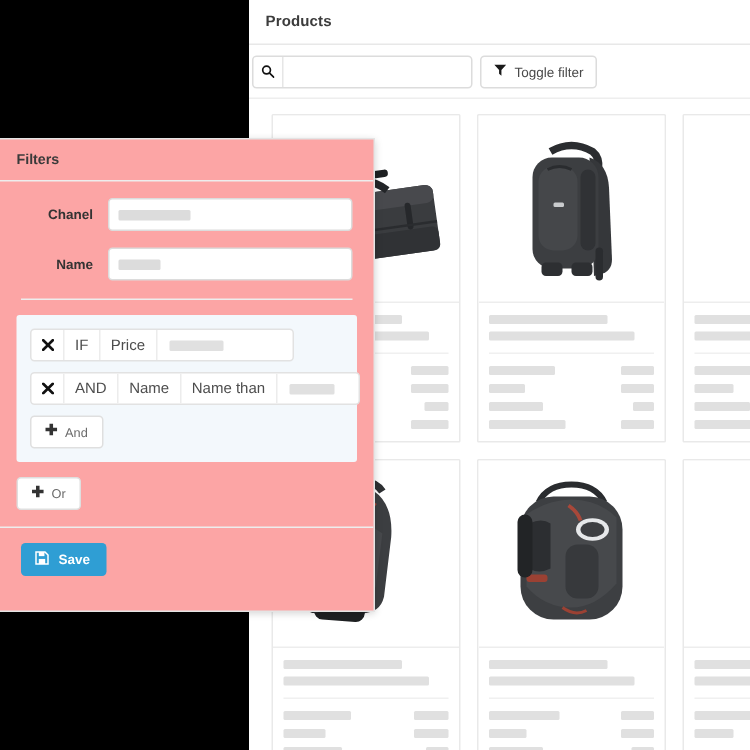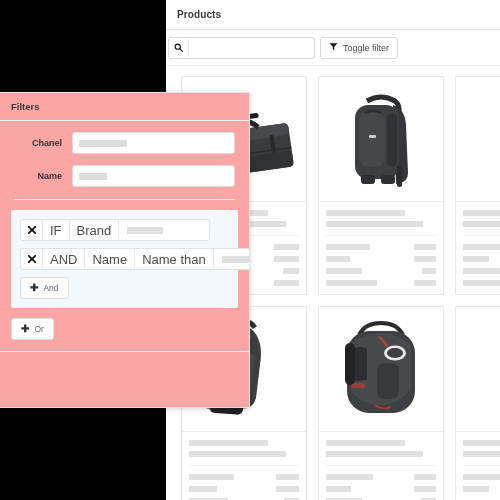--- a/index.html
+++ b/index.html
@@ -97,21 +97,21 @@
     background: #f3f8fc; margin: 10px 11px 0 11px; padding: 9px 9px 9px 9px;
     border-radius: 2px;
   }
   .cond-row {
     display:flex; align-items:stretch; height: 22px; background:#fff;
     border: 1px solid #e2e2e2; border-radius: 3px; margin-bottom: 7px;
     overflow:hidden; width: fit-content;
   }
   .cell {
     display:flex; align-items:center; justify-content:center;
-    border-right: 1px solid #ececec; font-size: 13px; color: #4d4d4d;
+    border-right: 1px solid #ececec; font-size: 10px; color: #4d4d4d;
     padding: 0 7px; white-space: nowrap;
   }
   .cell:last-child { border-right: none; }
   .cell-x { width: 22px; padding:0; cursor:pointer; }
   .cell-val { padding: 0 8px; }
   .cell-sk { height:7px; background:#e0e0e0; border-radius:1px; }
 
   .btn-plain {
     display:inline-flex; align-items:center; gap:5px; height: 22px;
     background:#fff; border:1px solid #dfdfdf; border-radius: 3px;
@@ -399,21 +399,21 @@
     <div class="group-box">
 
       <div class="cond-row">
         <span class="cell cell-x">
           <svg width="8" height="8" viewBox="0 0 10 10">
             <line x1="1" y1="1" x2="9" y2="9" stroke="#111" stroke-width="2.2" stroke-linecap="round"></line>
             <line x1="9" y1="1" x2="1" y2="9" stroke="#111" stroke-width="2.2" stroke-linecap="round"></line>
           </svg>
         </span>
         <span class="cell">IF</span>
-        <span class="cell">Brand</span>
+        <span class="cell">Price</span>
         <span class="cell cell-val" style="width:90px; justify-content:flex-start;">
           <span class="cell-sk" style="width:36px"></span>
         </span>
       </div>
 
       <div class="cond-row">
         <span class="cell cell-x">
           <svg width="8" height="8" viewBox="0 0 10 10">
             <line x1="1" y1="1" x2="9" y2="9" stroke="#111" stroke-width="2.2" stroke-linecap="round"></line>
             <line x1="9" y1="1" x2="1" y2="9" stroke="#111" stroke-width="2.2" stroke-linecap="round"></line>
@@ -435,15 +435,27 @@
 
     <div class="or-wrap">
       <button class="btn-plain">
         <span class="plus">✚</span>
         <span>Or</span>
       </button>
     </div>
 
     <div class="footer-div"></div>
 
+    <div class="footer">
+      <button class="save-btn">
+        <span>
+          <svg width="10" height="10" viewBox="0 0 16 16">
+            <path d="M1.6 1.6 h9.6 l3.2 3.2 v9.6 h-12.8 z" fill="none" stroke="#fff" stroke-width="1.6"></path>
+            <rect x="4.6" y="1.6" width="6" height="4.4" fill="#fff"></rect>
+            <rect x="4.6" y="9" width="6.8" height="5.4" fill="#fff"></rect>
+          </svg>
+        </span>
+        <span>Save</span>
+      </button>
+    </div>
 
   </div>
 </div>
 
 </body></html>

